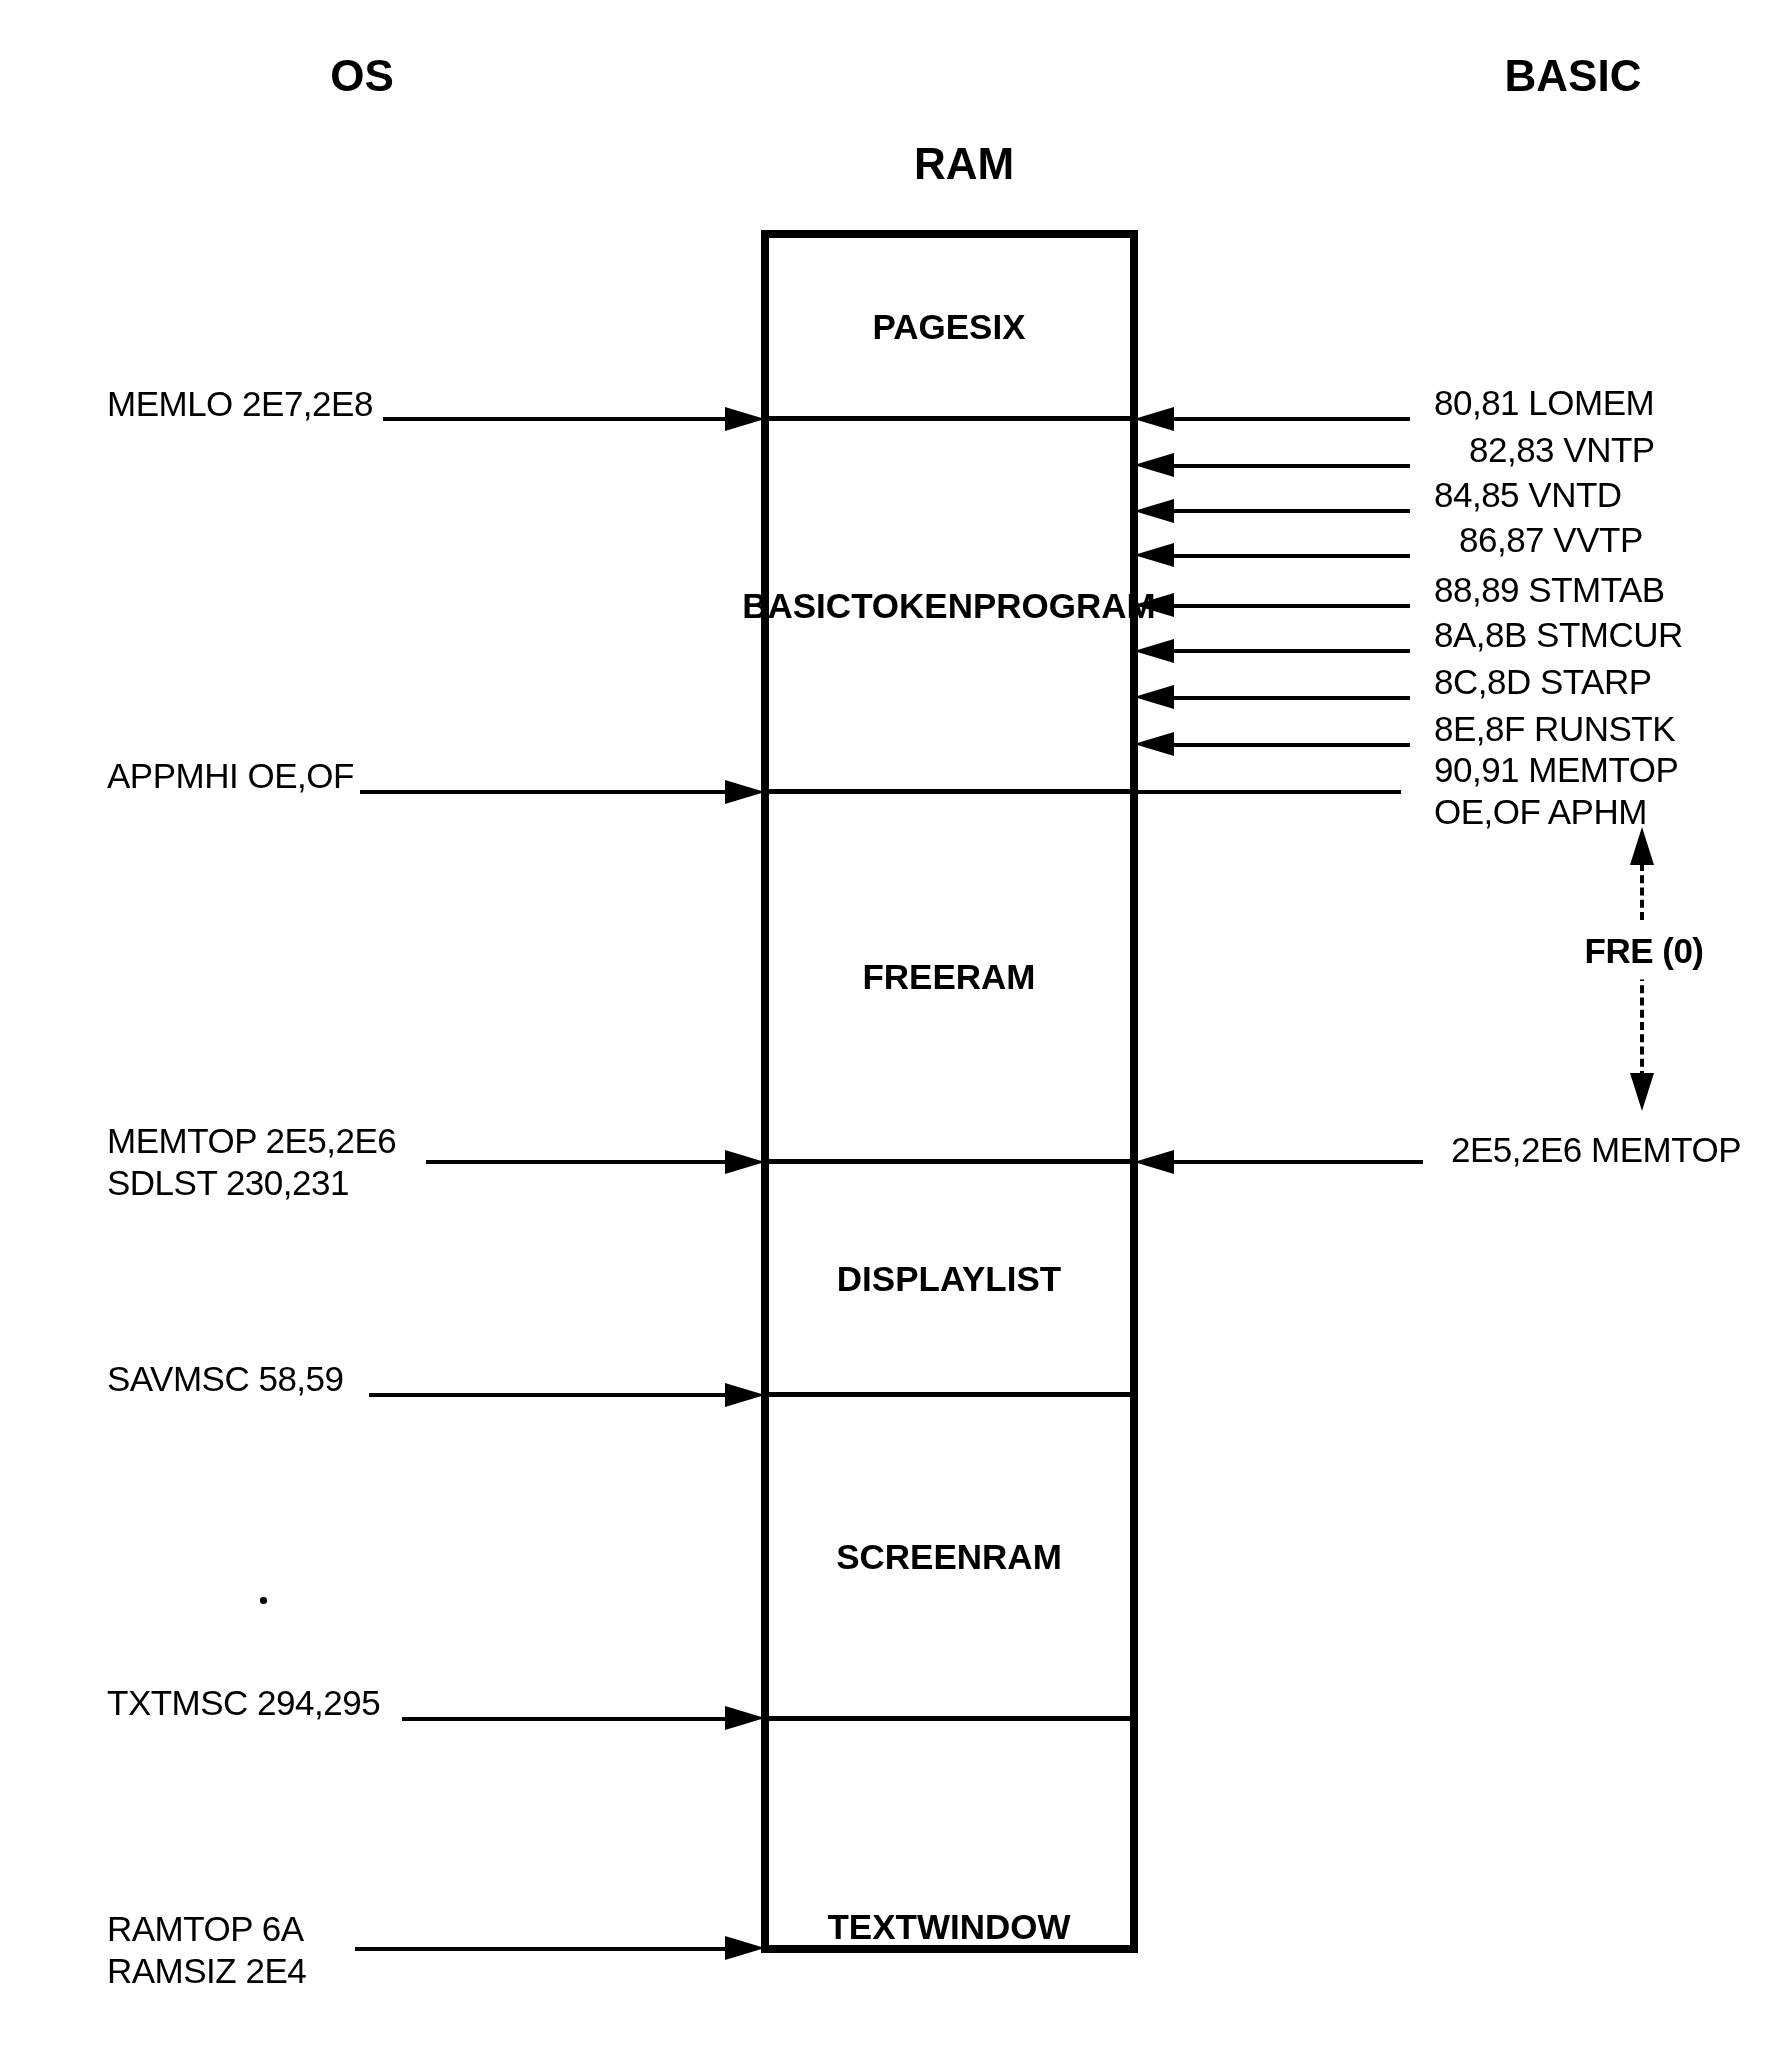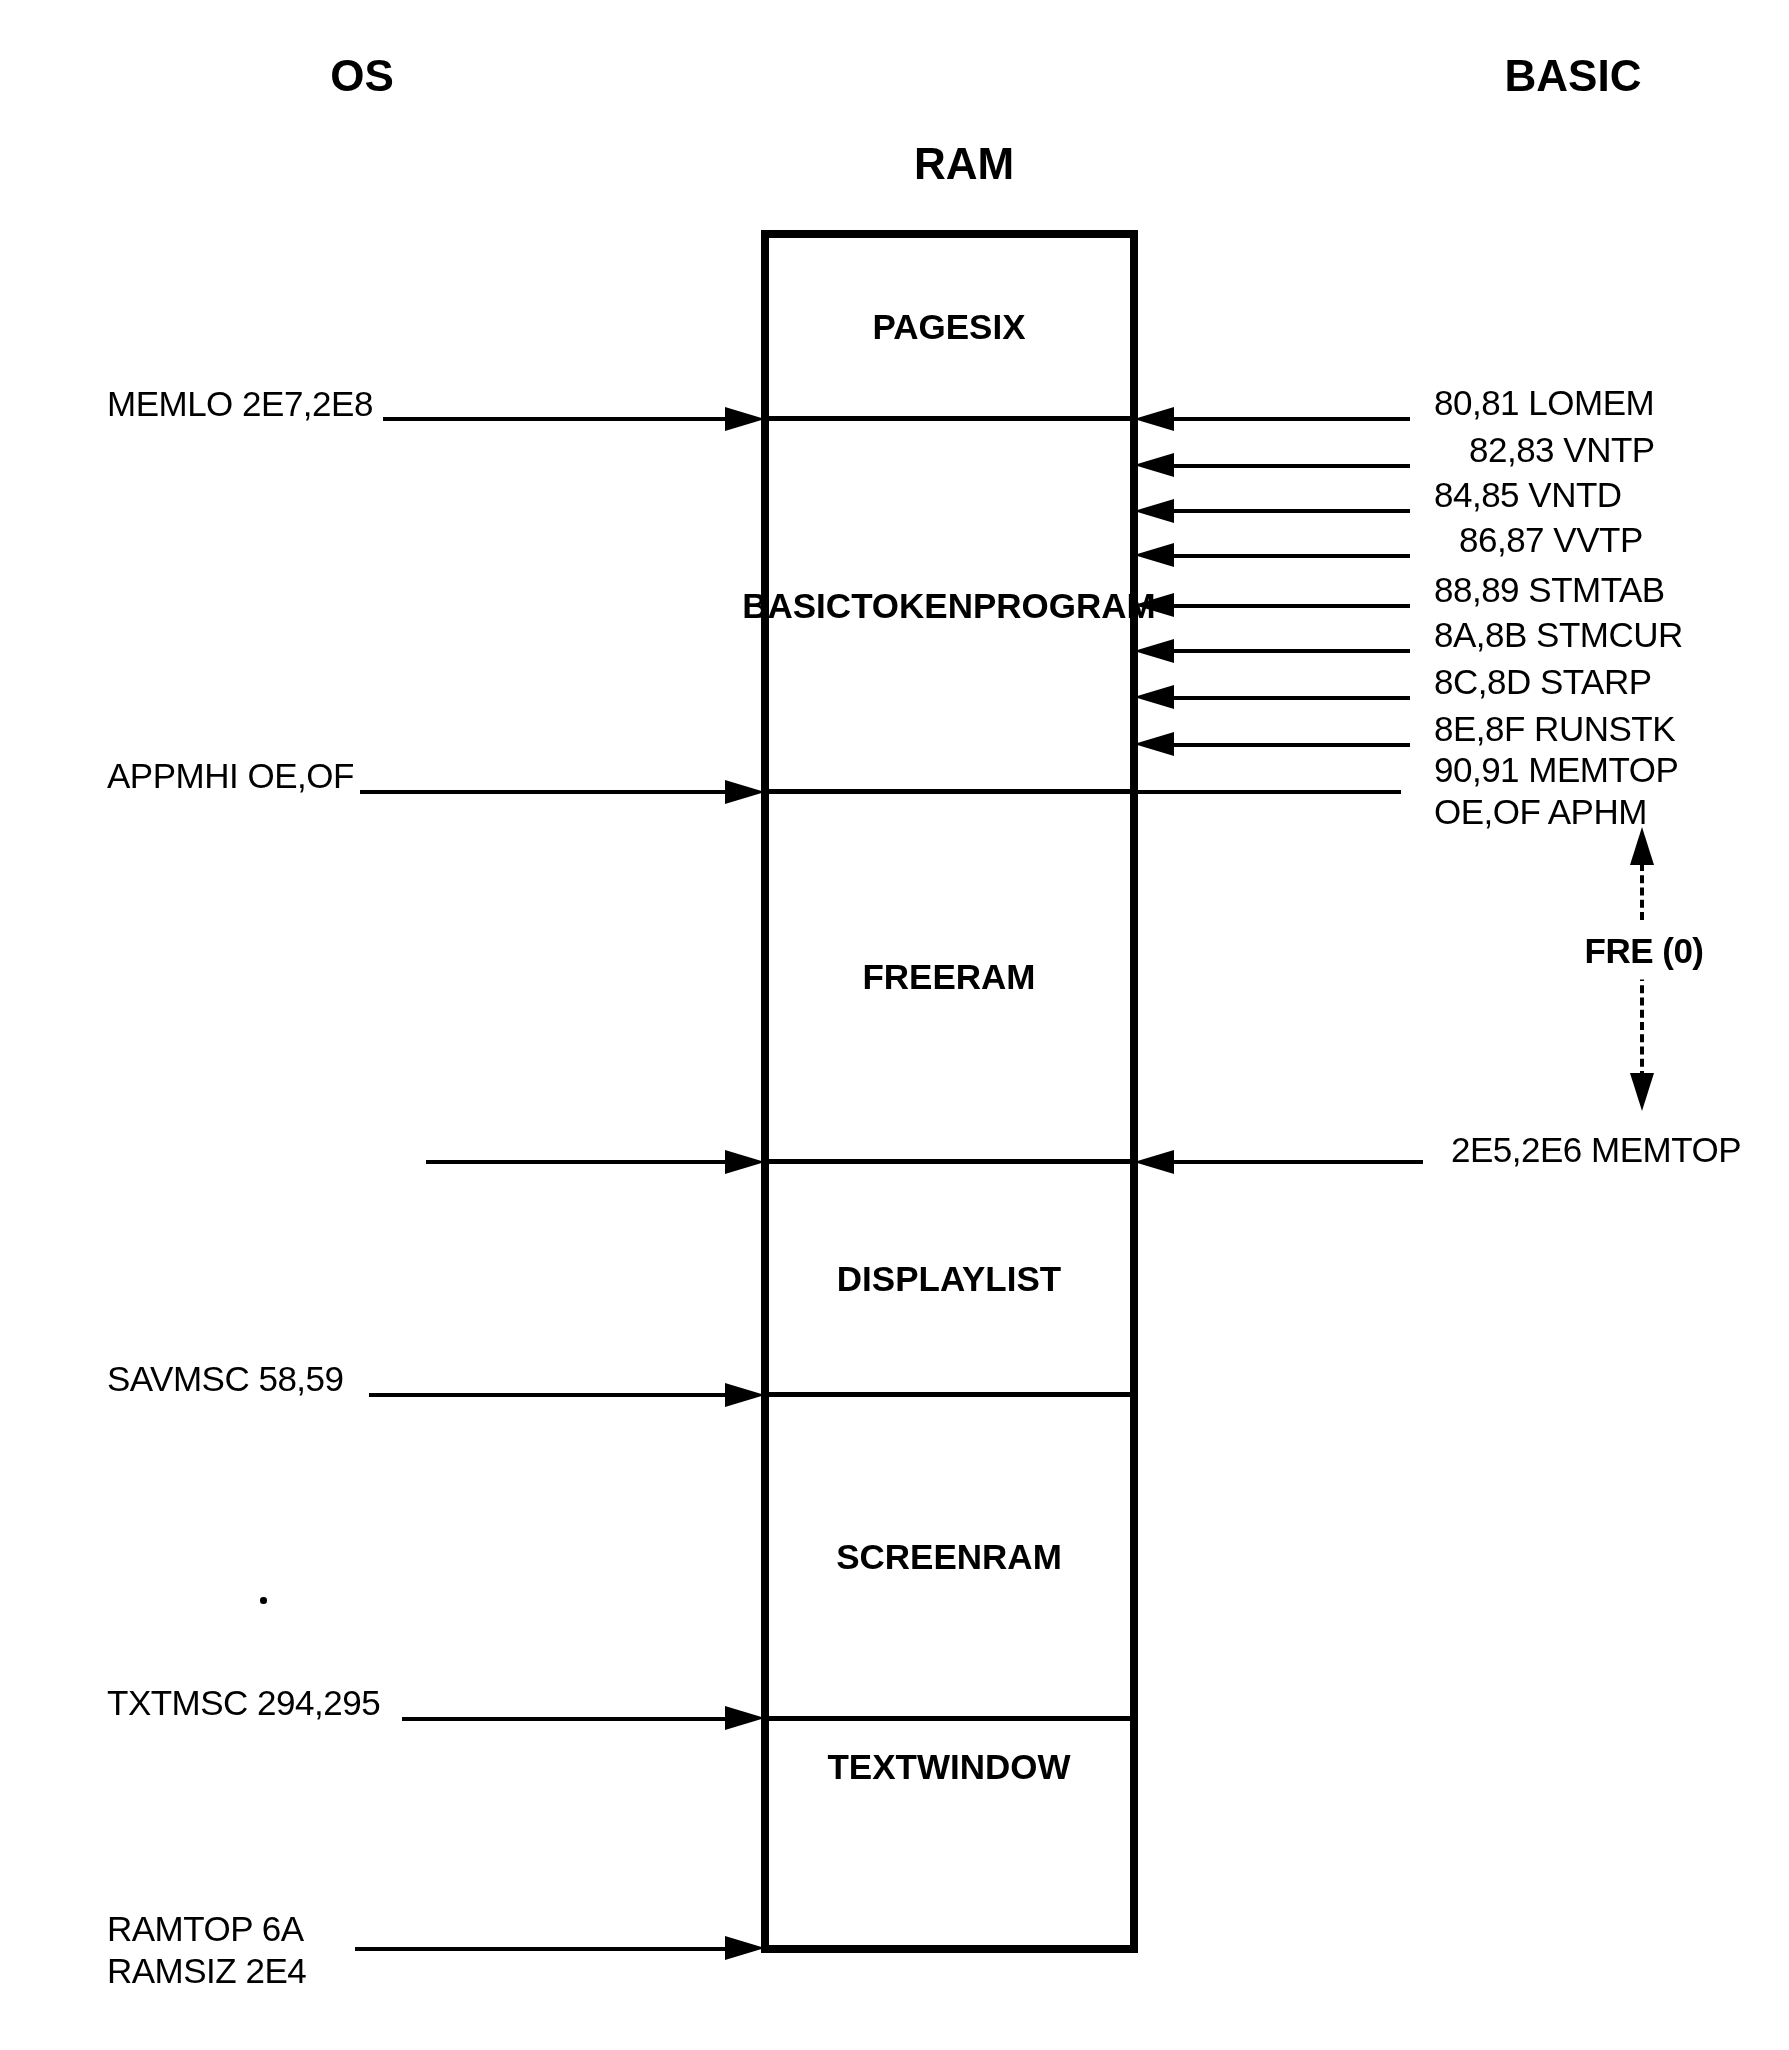--- a/index.html
+++ b/index.html
@@ -80,27 +80,31 @@
     <div>RAM</div>
   </div>
   <div class="seclabel" style="left:768px;top:1162px;width:362px;height:233px;">
     <div>DISPLAY</div>
     <div>LIST</div>
   </div>
   <div class="seclabel" style="left:768px;top:1395px;width:362px;height:324px;">
     <div>SCREEN</div>
     <div>RAM</div>
   </div>
-  <div class="seclabel" style="left:768px;top:1652px;width:362px;height:230px;">
+  <div class="seclabel" style="left:768px;top:1719px;width:362px;height:230px;align-items:flex-end;">
     <div>TEXT</div>
     <div>WINDOW</div>
   </div>
 
   <div class="lbl" style="left:107px;top:381px;">MEMLO 2E7,2E8</div>
   <div class="lbl" style="left:107px;top:753px;">APPMHI OE,OF</div>
+  <div class="lbl two" style="left:107px;top:1120px;">
+    <div>MEMTOP 2E5,2E6</div>
+    <div>SDLST 230,231</div>
+  </div>
   <div class="lbl" style="left:107px;top:1356px;">SAVMSC 58,59</div>
   <div class="lbl" style="left:107px;top:1680px;">TXTMSC 294,295</div>
   <div class="lbl two" style="left:107px;top:1908px;">
     <div>RAMTOP 6A</div>
     <div>RAMSIZ 2E4</div>
   </div>
 
   <div class="hline" style="left:383px;top:417px;width:345px;height:3.8px;"></div>
   <div class="tri right" style="left:725px;top:407px;"></div>
 

